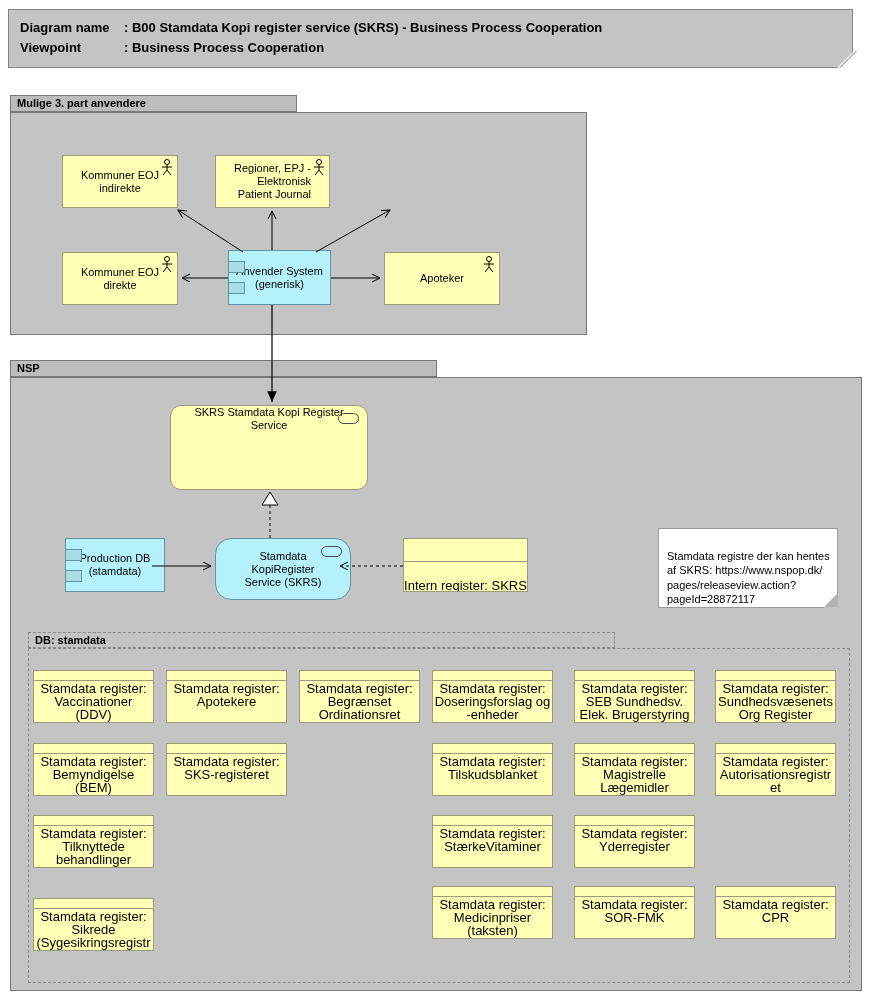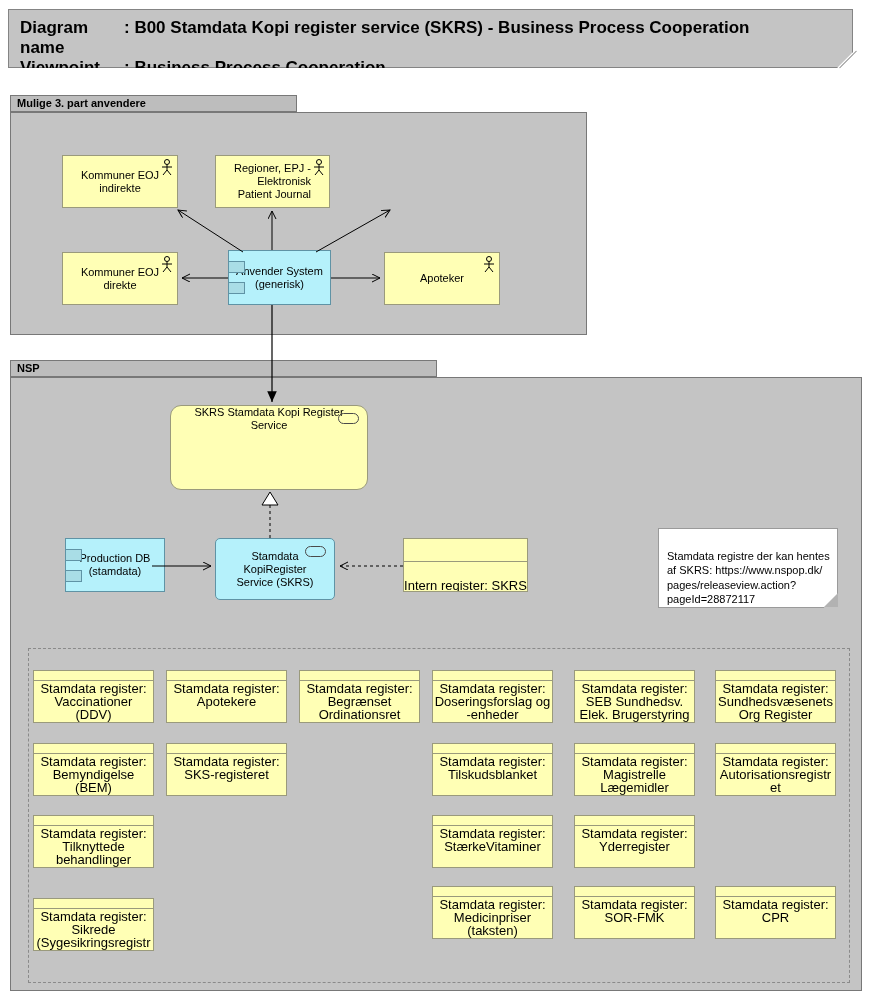--- a/index.html
+++ b/index.html
@@ -5,21 +5,21 @@
   html,body{margin:0;padding:0;background:#ffffff;}
   #canvas{position:relative;width:873px;height:1005px;background:#ffffff;
     font-family:"Liberation Sans", sans-serif;color:#000;overflow:hidden;}
   .abs{position:absolute;}
   .ml{white-space:pre-line;}
 
   
   .title{left:8px;top:9px;width:845px;height:59px;background:#c4c4c4;
     border:1px solid #848484;
     clip-path:polygon(0 0,100% 0,100% calc(100% - 16px),calc(100% - 16px) 100%,0 100%);
-    font-weight:bold;font-size:17px;line-height:20px;padding:8px 0 0 11px;box-sizing:border-box;}
+    font-weight:bold;font-size:13px;line-height:20px;padding:8px 0 0 11px;box-sizing:border-box;}
   .title-row{display:flex;}
   .title-label{width:104px;flex:0 0 auto;}
   .title-foldline{left:836px;top:59px;width:24px;height:1px;background:#848484;
     transform:rotate(-45deg);}
 
   
   .gtab{background:#bdbdbd;border:1px solid #787878;font-size:11px;line-height:15px;
     padding-left:6px;box-sizing:border-box;font-weight:bold;}
   .gbody{background:#c4c4c4;border:1px solid #787878;box-sizing:border-box;}
   .gtab.dashed,.gbody.dashed{background:transparent;border:1px dashed #8a8a8a;}
@@ -143,41 +143,44 @@
     <span class="svc-icon"></span>
   </div>
 
   <div class="abs box cyan ml" style="left:38px;top:538px;width:100px;height:54px;margin-left:27px;">
     <span>Production DB
 (stamdata)</span>
     <span class="ctab" style="top:10px;"></span>
     <span class="ctab" style="top:31px;"></span>
   </div>
 
-  <div class="abs box cyan rounded ml" style="left:215px;top:538px;width:120px;height:62px;border-radius:5px;">
+  <div class="abs box cyan rounded ml" style="left:215px;top:538px;width:136px;height:62px;border-radius:16px;">
     <span>Stamdata
 KopiRegister
 Service (SKRS)</span>
     <span class="svc-icon"></span>
   </div>
 
   <div class="abs bizobj ml" style="left:403px;top:538px;width:125px;height:54px;">
     <div class="band"></div>
     <div style="padding-top:4px;">Intern register: SKRS
 whitelist</div>
   </div>
 
   <div class="abs note ml">
     <span>Stamdata registre der kan hentes
 af SKRS: https://www.nspop.dk/
 pages/releaseview.action?
 pageId=28872117</span>
   </div>
   <div class="abs note-flap"></div>
 
+  <div class="abs gtab dashed" style="left:28px;top:632px;width:587px;height:16px;">
+    <span>DB: stamdata</span>
+  </div>
   <div class="abs gbody dashed" style="left:28px;top:648px;width:822px;height:335px;"></div>
 
   <div class="abs bizobj reg c1 r1">
     <div class="band"></div>
     <div class="txt"><span>Stamdata register:</span><br>
       <span>Vaccinationer (DDV)</span></div>
   </div>
   <div class="abs bizobj reg c2 r1">
     <div class="band"></div>
     <div class="txt"><span>Stamdata register:</span><br>

